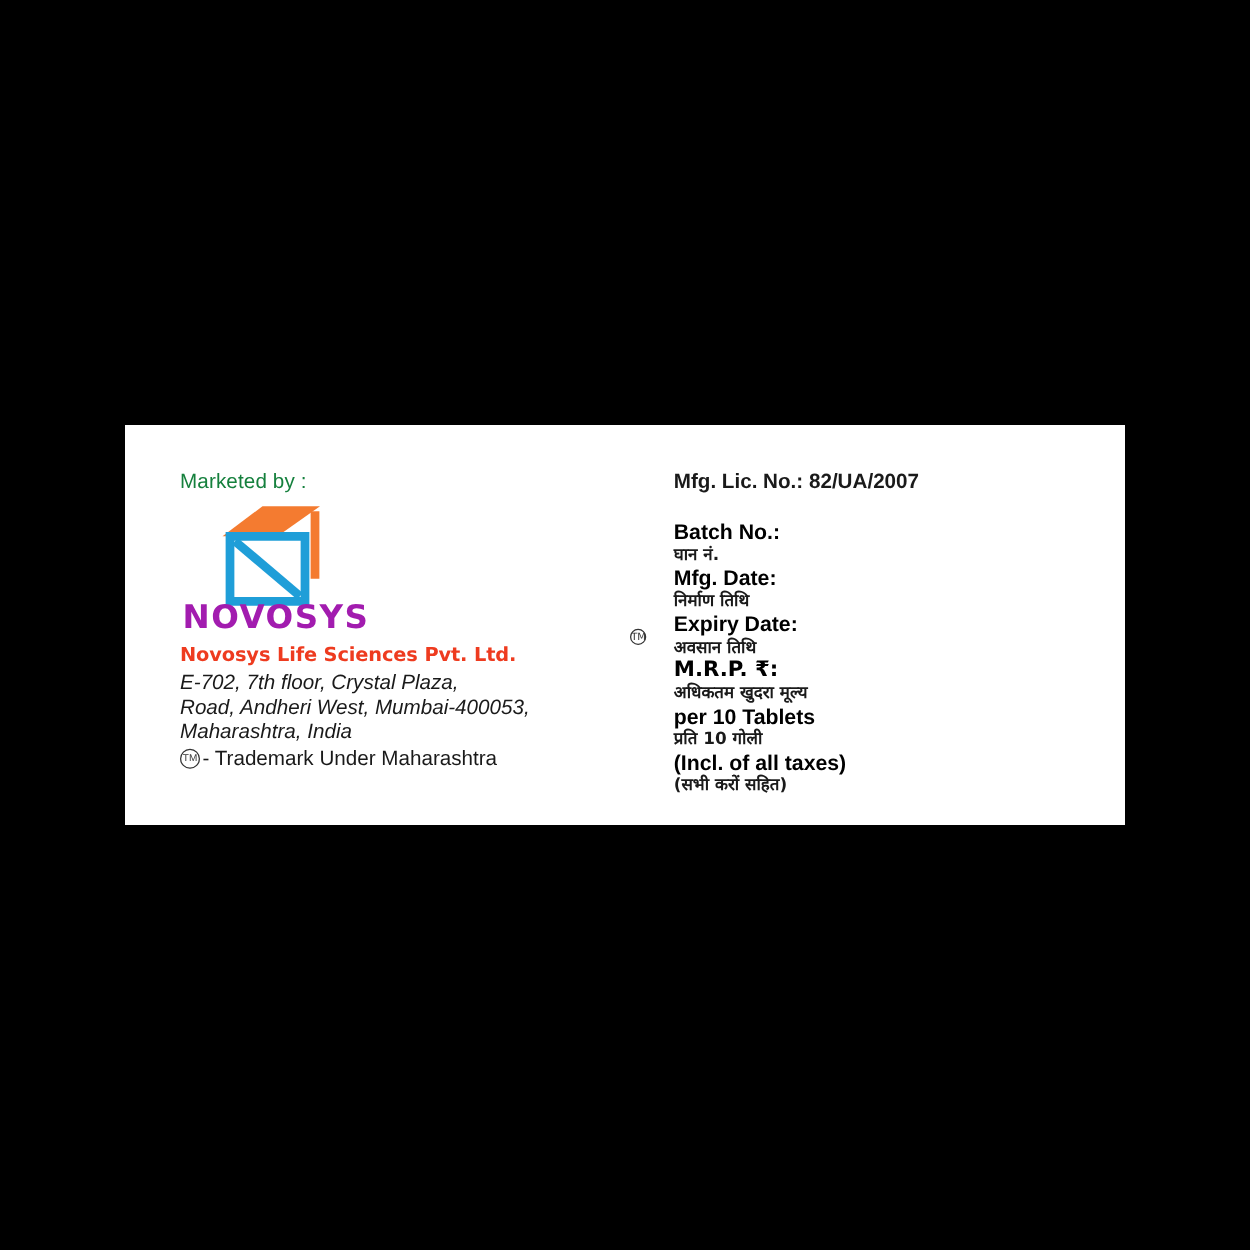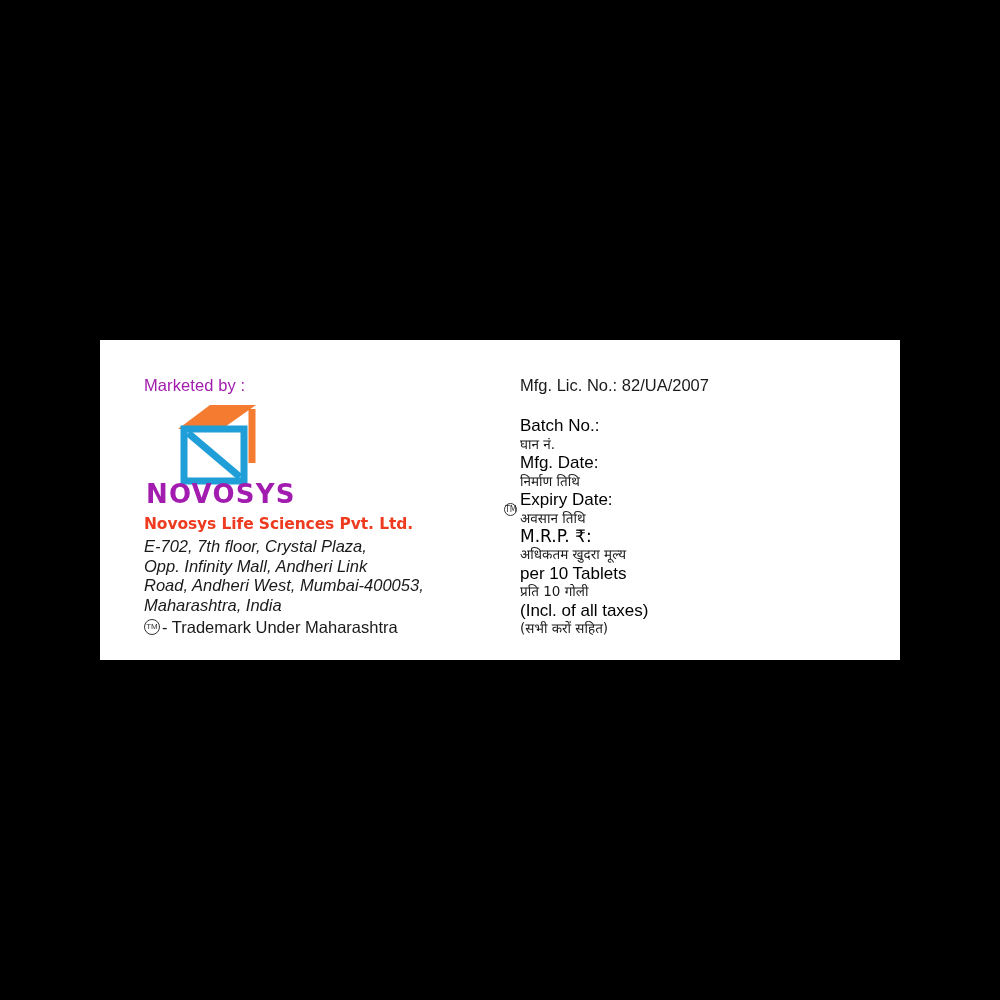--- a/index.html
+++ b/index.html
@@ -28,21 +28,21 @@
   }
   
   .left-col {
     position: absolute;
     left: 44px;
     top: 36px;
     width: 360px;
   }
   .marketed-by {
     font-size: 16.5px;
-    color: #a21caf;
+    color: #15803d;
     letter-spacing: 0.1px;
     margin-bottom: 6px;
   }
   .logo-block {
     position: relative;
     width: 230px;
     height: 112px;
     margin-left: 2px;
   }
   .logo-mark {
@@ -110,23 +110,24 @@
     height: 14px;
     line-height: 13px;
     text-align: center;
     font-size: 8px;
     color: #333;
     margin-right: 1px;
   }
   
   .right-col {
     position: absolute;
-    left: 420px;
+    left: 439px;
     top: 36px;
     width: 340px;
+    font-weight: bold;
   }
   .mfg-lic {
     font-size: 16.5px;
     color: #1a1a1a;
     margin-bottom: 21px;
   }
   .field-en {
     font-size: 17px;
     color: #000000;
     line-height: 1.16;
@@ -164,21 +165,20 @@
         </span>
         <span class="logo-wordmark">NOVOSYS</span>
       </div>
 
       <div class="company-line">
         <span>Novosys Life Sciences Pvt. Ltd.</span><span class="tm-sup">TM</span>
       </div>
 
       <div class="address">
         <div>E-702, 7th floor, Crystal Plaza,</div>
-        <div>Opp. Infinity Mall, Andheri Link</div>
         <div>Road, Andheri West, Mumbai-400053,</div>
         <div>Maharashtra, India</div>
       </div>
 
       <div class="tm-note">
         <span class="tm-circle">TM</span>
         <span>- Trademark Under Maharashtra</span>
       </div>
     </div>
 

